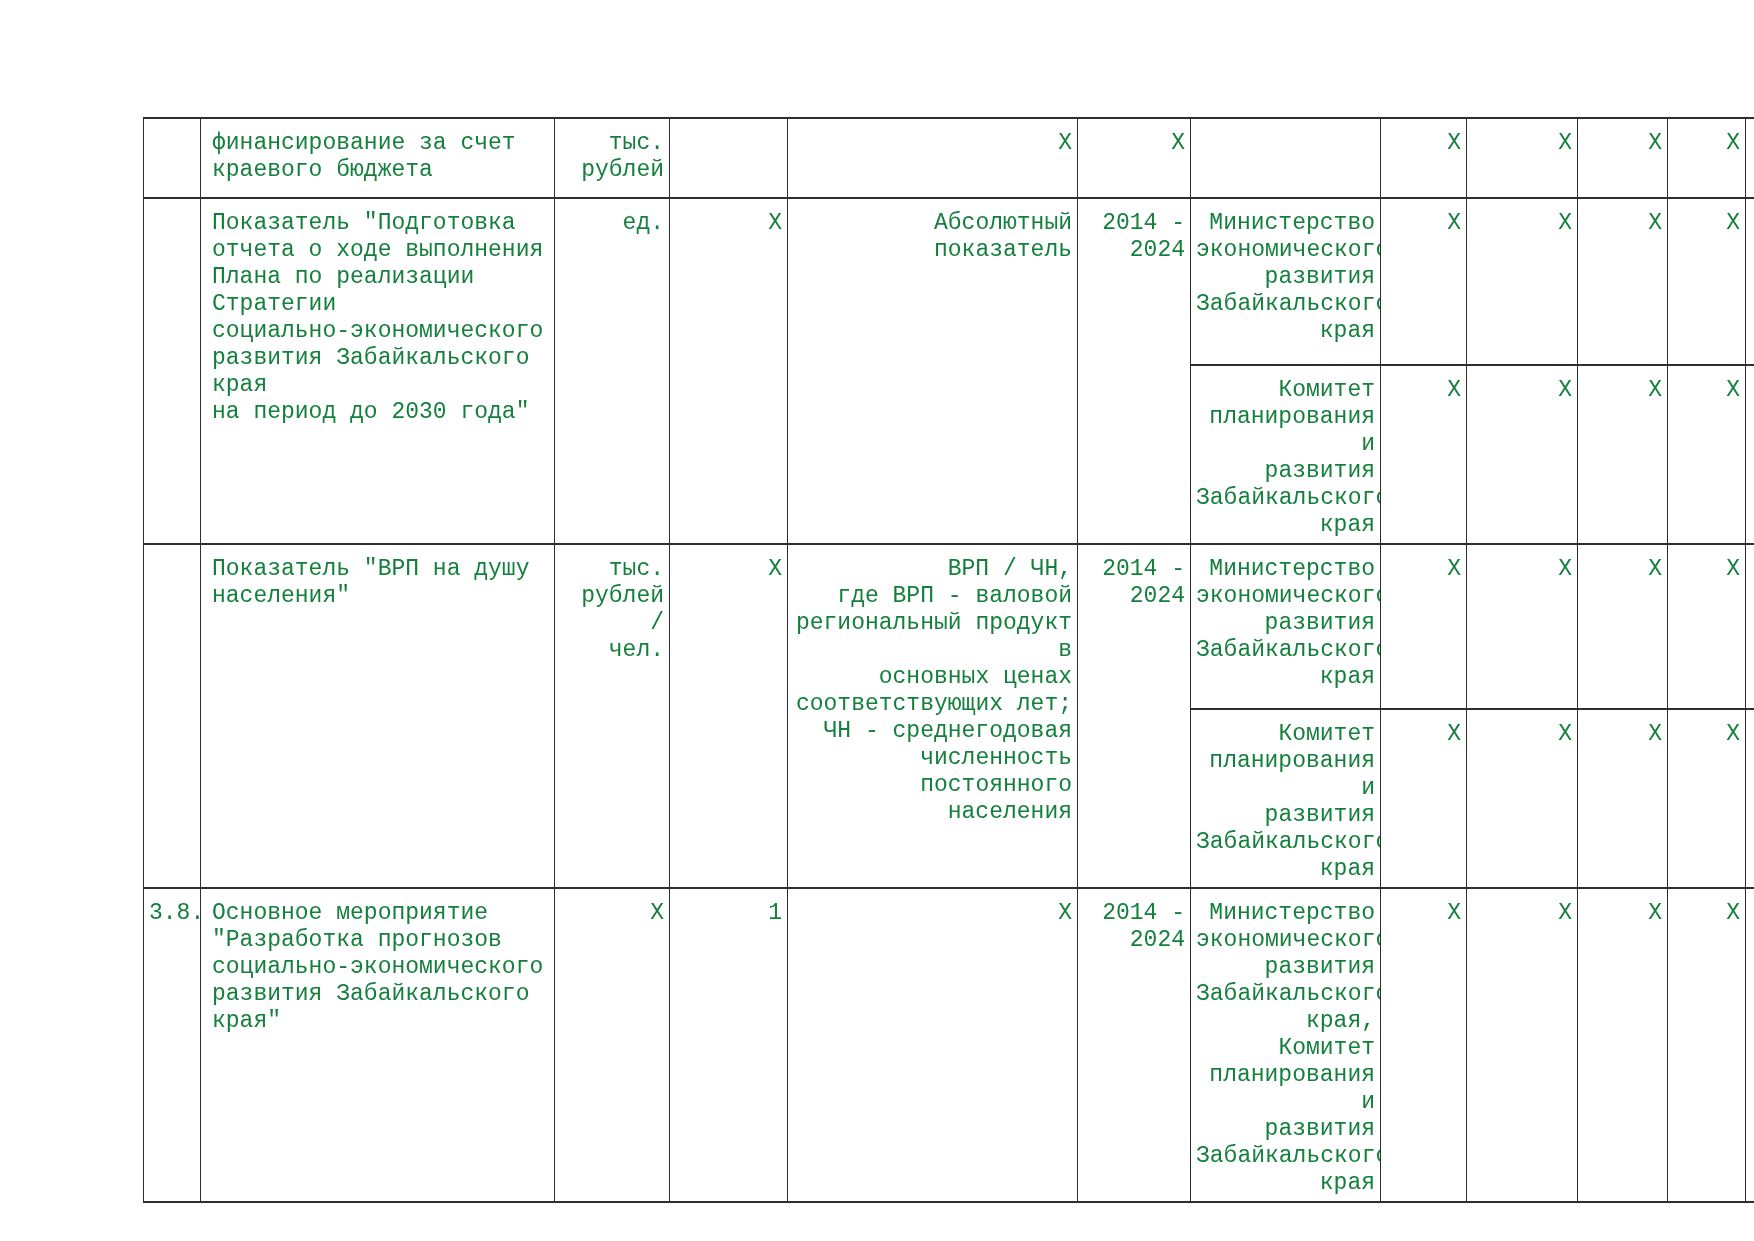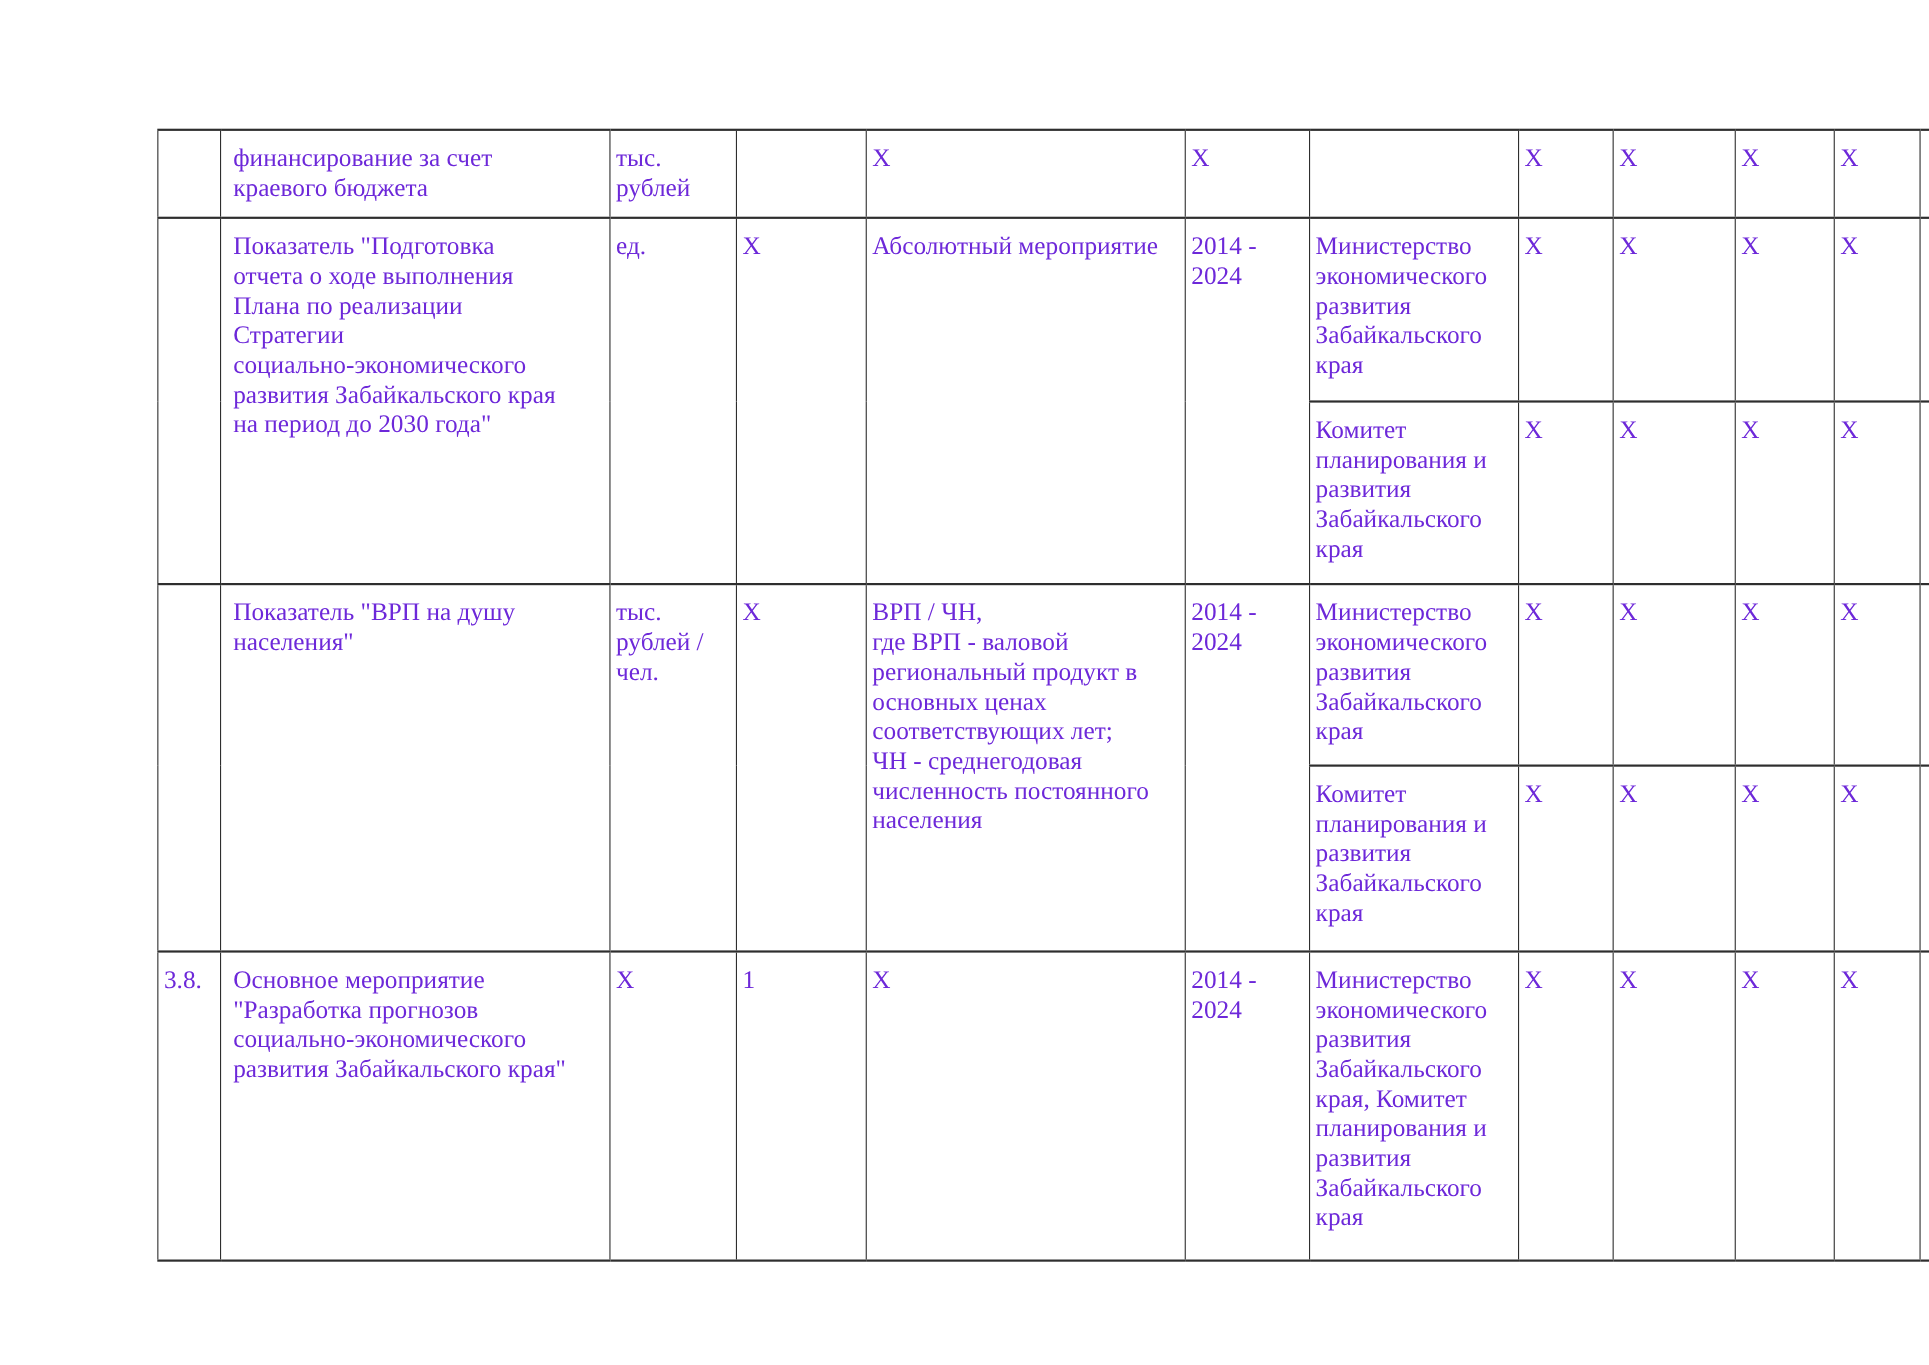--- a/index.html
+++ b/index.html
@@ -8,37 +8,37 @@
     width: 1754px;
     height: 1241px;
     background: #ffffff;
     overflow: hidden;
   }
   .page {
     position: relative;
     width: 1754px;
     height: 1241px;
     background: #ffffff;
-    font-family: Liberation Serif, serif;
-    color: #6d28d9;
+    font-family: Liberation Mono, monospace;
+    color: #15803d;
   }
   .doc-table {
     position: absolute;
     left: 143px;
     top: 117px;
     border-collapse: collapse;
     table-layout: fixed;
     width: 1622px;
   }
   .doc-table td {
     border-style: solid;
     border-color: #2e2e2e;
     border-width: 2px 1.5px;
     vertical-align: top;
-    text-align: left;
+    text-align: right;
     padding: 11px 5px 4px 5px;
     font-size: 23px;
     line-height: 27px;
     white-space: pre-line;
     overflow: hidden;
   }
   .doc-table td.cell-name {
     text-align: left;
     padding-left: 11px;
     padding-right: 8px;
@@ -96,21 +96,21 @@
       <td class="cell-num" rowspan="2"></td>
       <td class="cell-name" rowspan="2">Показатель "Подготовка
 отчета о ходе выполнения
 Плана по реализации
 Стратегии
 социально-экономического
 развития Забайкальского края
 на период до 2030 года"</td>
       <td rowspan="2">ед.</td>
       <td rowspan="2">Х</td>
-      <td rowspan="2">Абсолютный мероприятие</td>
+      <td rowspan="2">Абсолютный показатель</td>
       <td rowspan="2">2014 -
 2024</td>
       <td>Министерство
 экономического
 развития
 Забайкальского
 края</td>
       <td>Х</td>
       <td>Х</td>
       <td>Х</td>

